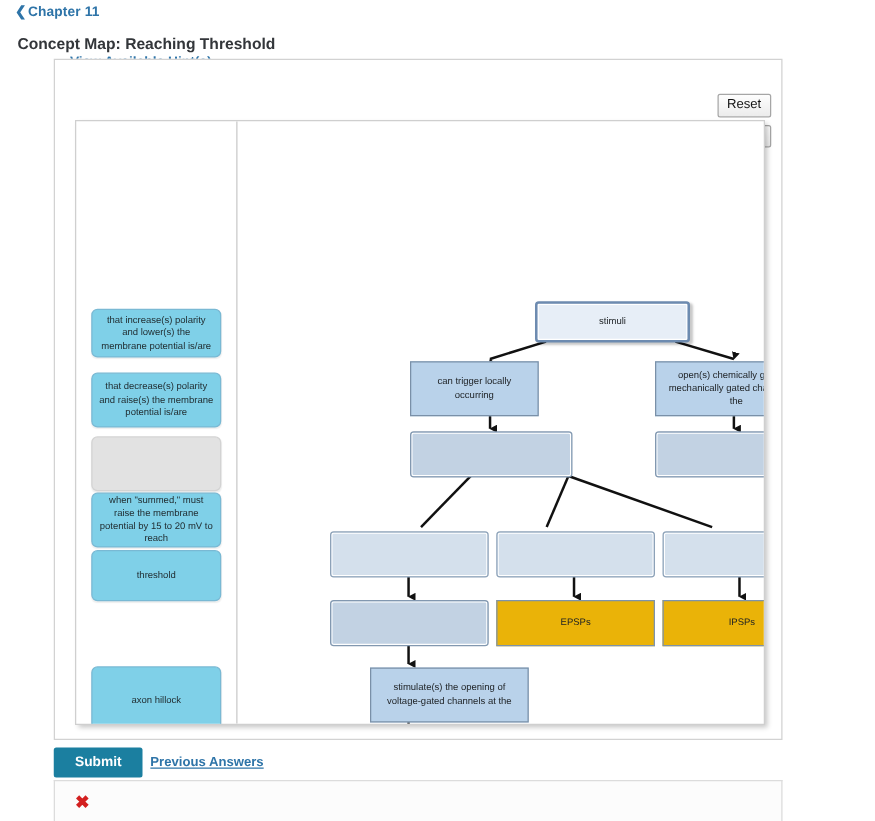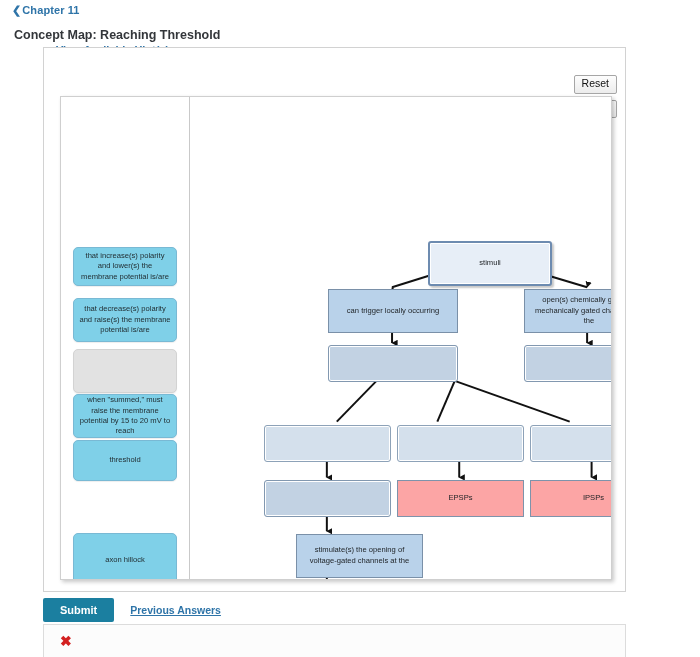--- a/index.html
+++ b/index.html
@@ -105,21 +105,21 @@
     color:#1d2124;
     padding:3px 6px;
   }
   
   .n-label{
     background:#b9d2ea;
     border:1px solid #7a90a8;
   }
   
   .n-filled{
-    background:#fca5a5;
+    background:#eab308;
     border:1px solid #7d93ab;
   }
   
   .n-slot-med{
     background:#c2d2e3;
     border:1px solid #8298b0;
     border-radius:3px;
     box-shadow:inset 0 0 0 1px #ffffff;
   }
   
@@ -134,21 +134,21 @@
     background:#e7eef7;
     border:2px solid #6d8bb0;
     border-radius:3px;
     box-shadow:inset 0 0 0 1px #ffffff, 2px 2px 2px rgba(0,0,0,0.22);
   }
   .lines{position:absolute;left:0;top:0;width:100%;height:100%;pointer-events:none;}
 
   
   .submit-row{
     position:absolute;left:43px;top:598px;
-    display:flex;align-items:center;gap:16px;
+    display:flex;align-items:center;gap:6px;
   }
   .submit-btn{
     background:#1b7fa0;
     color:#fff;
     border:none;
     border-radius:2px;
     font-family:"Liberation Sans", sans-serif;
     font-size:11px;font-weight:bold;
     padding:6px 17px;
     cursor:pointer;
@@ -231,24 +231,24 @@
           <line x1="399" y1="236" x2="399" y2="247" stroke="#111" stroke-width="2" marker-end="url(#ah)"></line>
           <line x1="187.4" y1="285" x2="147.5" y2="326" stroke="#111" stroke-width="2"></line>
           <line x1="266" y1="285" x2="248.5" y2="326" stroke="#111" stroke-width="2"></line>
           <line x1="266" y1="285" x2="381.5" y2="326" stroke="#111" stroke-width="2"></line>
           <line x1="137.5" y1="365" x2="137.5" y2="382" stroke="#111" stroke-width="2" marker-end="url(#ah)"></line>
           <line x1="270.5" y1="365" x2="270.5" y2="382" stroke="#111" stroke-width="2" marker-end="url(#ah)"></line>
           <line x1="403.5" y1="365" x2="403.5" y2="382" stroke="#111" stroke-width="2" marker-end="url(#ah)"></line>
           <line x1="137.5" y1="420" x2="137.5" y2="436" stroke="#111" stroke-width="2" marker-end="url(#ah)"></line>
           <line x1="137.5" y1="481" x2="137.5" y2="493" stroke="#111" stroke-width="2" marker-end="url(#ah)"></line>
         </svg>
-    <div class="node n-root" style="left: 238px; top: 144px; width: 124px; height: 45px; text-align: center;">
+    <div class="node n-root" style="left: 238px; top: 144px; width: 124px; height: 33px; text-align: center;">
           <span>stimuli</span>
         </div>
-        <div class="node n-label" style="left: 138px; top: 192px; width: 130px; height: 44px;">
+        <div class="node n-label" style="left: 138px; top: 192px; width: 103px; height: 44px;">
           <span>can trigger locally occurring</span>
         </div>
         <div class="node n-label" style="left: 334px; top: 192px; width: 130px; height: 44px;">
           <span>open(s) chemically gated or mechanically gated channels on the</span>
         </div>
         <div class="node n-slot-med" style="left: 138px; top: 248px; width: 130px; height: 37px;">
           <span></span>
         </div>
         <div class="node n-slot-med" style="left: 334px; top: 248px; width: 130px; height: 37px;">
           <span></span>

